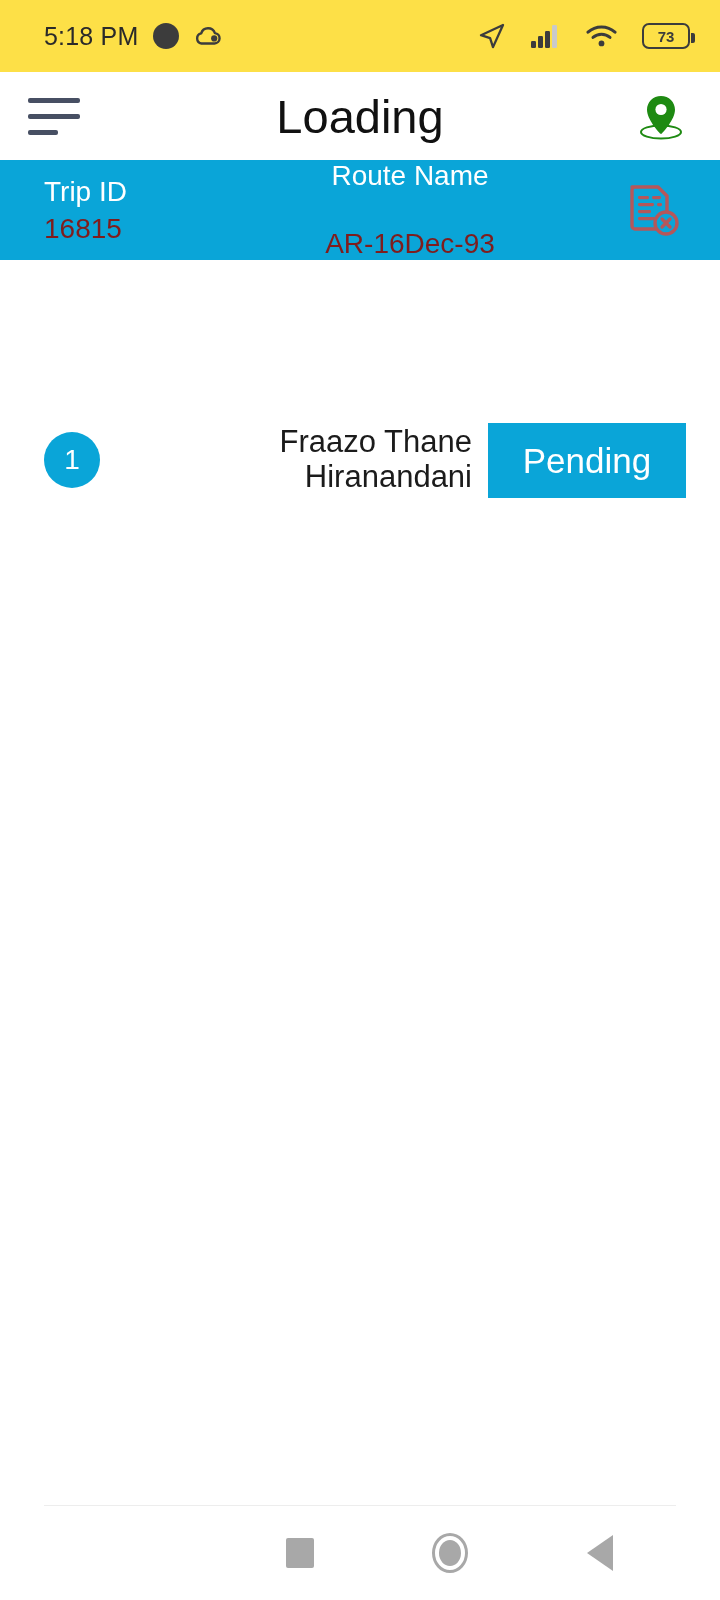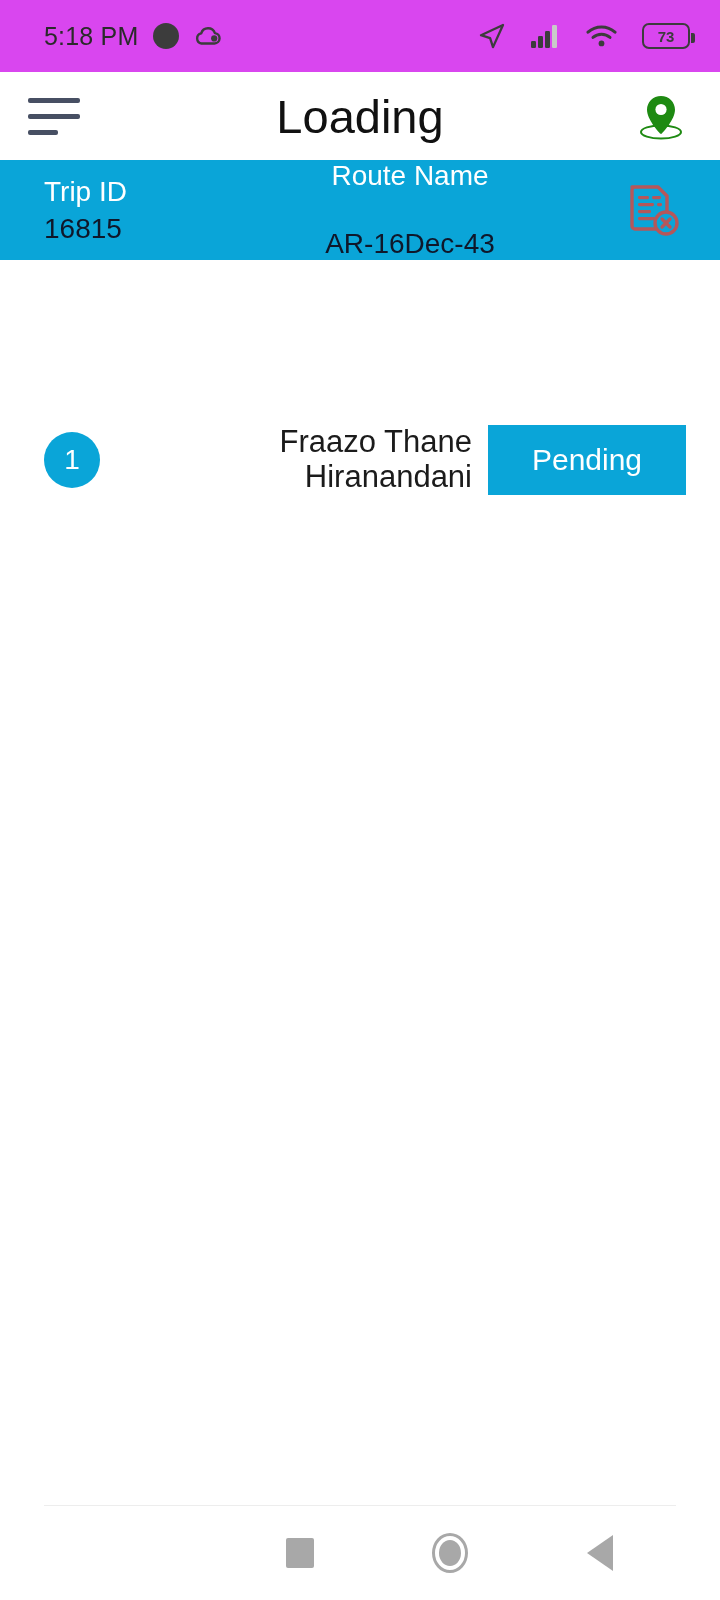--- a/index.html
+++ b/index.html
@@ -9,21 +9,21 @@
     font-family:"Liberation Sans", sans-serif;
     overflow:hidden;
   }
   #app { position:relative; width:720px; height:1600px; background:#fff; display:flex; flex-direction:column; }
 
   
   .statusbar {
     height:72px; flex:0 0 72px;
     display:flex; align-items:center; justify-content:space-between;
     padding:0 30px 0 44px;
-    background:#d946ef;
+    background:#fde047;
   }
   .sb-left { display:flex; align-items:center; gap:14px; }
   .sb-time { font-size:25px; color:#2a2a2a; letter-spacing:.2px; font-family:"Liberation Sans", sans-serif; }
   .sb-dot { width:26px; height:26px; border-radius:50%; background:#3c3c3c; display:block; }
   .sb-right { display:flex; align-items:center; gap:25px; }
   .icon-svg { display:block; }
   .batt {
     position:relative; width:48px; height:26px;
     border:2.5px solid #3c3c3c; border-radius:7px;
     display:flex; align-items:center; justify-content:center;
@@ -56,41 +56,41 @@
   .tripbar {
     flex:0 0 100px; height:100px;
     background:var(--brand,#0AA5D8);
     display:flex; align-items:stretch; position:relative;
     padding:0 28px 0 0;
   }
   .trip-col { display:flex; flex-direction:column; justify-content:center; gap:9px; }
   .trip-col.c1 { width:260px; padding-left:44px; }
   .trip-col.c2 { width:300px; align-items:center;gap:40px; }
   .trip-label { font-size:28px; color:#ffffff; font-weight:400; line-height:1; }
-  .trip-value { font-size:28px; color:#0f172a; font-weight:400; line-height:1; }
+  .trip-value { font-size:28px; color:#7f1d1d; font-weight:400; line-height:1; }
   .trip-doc { margin-left:auto; display:flex; align-items:center; justify-content:center; width:80px; cursor:pointer; }
 
   
   .list-area { flex:1 1 auto; background:#fff; position:relative; }
   .list-row {
     display:flex; align-items:center;
     padding:0 34px 0 44px; height:120px; margin-top:140px;
   }
   .badge {
     flex:0 0 56px; width:56px; height:56px; border-radius:50%;
     background:var(--brand,#0AA5D8); color:#fff;
     display:flex; align-items:center; justify-content:center;
     font-size:28px; line-height:1;
   }
   .row-text { flex:1 1 auto; padding-left:42px; display:flex; flex-direction:row; gap:10px;text-align:right; }
   .row-title { font-size:31px; color:#1b1b1b; line-height:1.12; font-weight:400; max-width:330px; }
   .row-sub { font-size:30px; color:#8a8a8a; line-height:1.25; font-weight:400; margin-top:8px; }
   .status-btn {
     flex:0 0 auto; background:var(--brand,#0AA5D8); color:#fff;
-    font-size:30px; padding:20px 26px; border:none; border-radius:0;
+    font-size:35px; padding:20px 26px; border:none; border-radius:0;
     min-width:198px; text-align:center; cursor:pointer; line-height:1;
   }
 
   
   .nav-divider { height:1px; background:#ededed; margin:0 44px; flex:0 0 1px; }
   .navbar {
     flex:0 0 94px; height:94px; background:#fff;
     display:flex; align-items:center; justify-content:center; gap:0;
   }
   .nav-btn { width:150px; height:94px; display:flex; align-items:center; justify-content:center; cursor:pointer; }
@@ -163,21 +163,21 @@
     </div>
   </div>
 
   <div class="tripbar">
     <div class="trip-col c1">
       <span class="trip-label">Trip ID</span>
       <span class="trip-value">16815</span>
     </div>
     <div class="trip-col c2">
       <span class="trip-label">Route Name</span>
-      <span class="trip-value">AR-16Dec-43</span>
+      <span class="trip-value">AR-16Dec-93</span>
     </div>
     <div class="trip-doc">
       <svg class="icon-svg" width="62" height="62" viewBox="0 0 62 62">
         <path d="M11 8h26l9 9v30a3 3 0 0 1-3 3H14a3 3 0 0 1-3-3V11a3 3 0 0 1 3-3z" fill="none" stroke="#B5575A" stroke-width="3.4" stroke-linejoin="round"></path>
         <rect x="17" y="17" width="11" height="3.2" rx="1.4" fill="#B5575A"></rect>
         <rect x="31" y="17" width="9" height="3.2" rx="1.4" fill="#B5575A"></rect>
         <rect x="17" y="24" width="16" height="3.2" rx="1.4" fill="#B5575A"></rect>
         <rect x="36" y="24" width="5" height="3.2" rx="1.4" fill="#B5575A"></rect>
         <rect x="17" y="31" width="13" height="3.2" rx="1.4" fill="#B5575A"></rect>
         <rect x="17" y="38" width="17" height="3.2" rx="1.4" fill="#B5575A"></rect>

